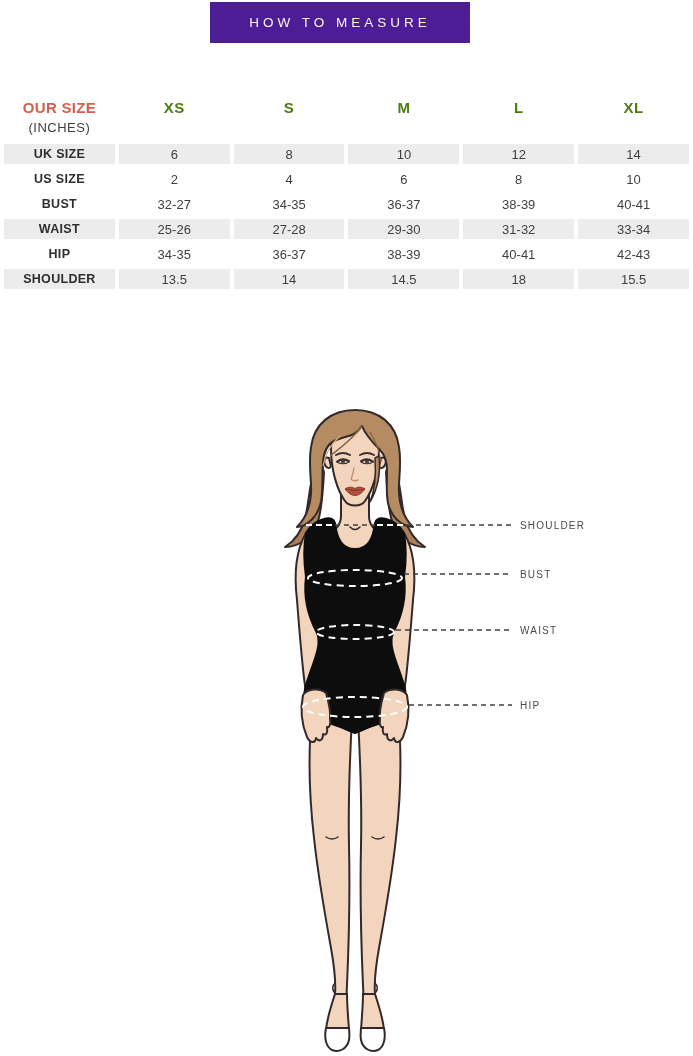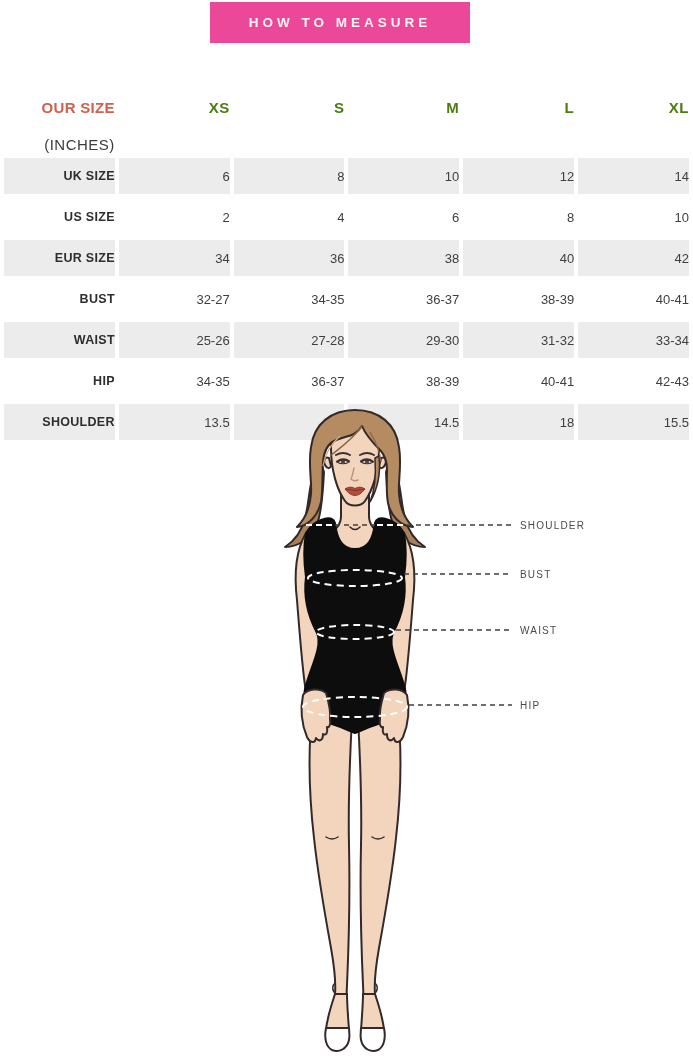--- a/index.html
+++ b/index.html
@@ -1,32 +1,32 @@
 <!DOCTYPE html>
 <html><head>
 <meta charset="utf-8">
 <style>
   html,body{margin:0;padding:0;background:#ffffff;}
   .page{position:relative;width:693px;height:1056px;background:#ffffff;overflow:hidden;
         font-family:"Liberation Sans",sans-serif;}
 
   
-  .banner{position:absolute;top:2px;left:210px;width:260px;height:41px;background:#ec4899;
+  .banner{position:absolute;top:2px;left:210px;width:260px;height:41px;background:#4c1d95;
           color:#fcf6ee;display:flex;align-items:center;justify-content:center;
-          font-weight:bold;font-size:13.5px;letter-spacing:4px;}
+          font-weight:normal;font-size:13.5px;letter-spacing:4px;}
 
   
   table.size-table{position:absolute;top:90px;left:0;width:693px;table-layout:fixed;
                    border-collapse:separate;border-spacing:4px 5px;}
-  .size-table th,.size-table td{text-align:right;vertical-align:middle;padding:0;}
+  .size-table th,.size-table td{text-align:center;vertical-align:middle;padding:0;}
   .size-table thead th{height:40px;vertical-align:top;padding-top:4px;}
   .our-size{color:#d2604f;font-size:15px;font-weight:bold;letter-spacing:0.3px;display:block;}
-  .inches{display:block;color:#3c3c3c;font-size:15px;font-weight:normal;letter-spacing:0.5px;margin-top:20px;}
+  .inches{display:block;color:#3c3c3c;font-size:13px;font-weight:normal;letter-spacing:0.5px;margin-top:4px;}
   .size-col{color:#4d7c0f;font-size:15px;font-weight:bold;letter-spacing:0.5px;}
-  .size-table tbody tr{height:36px;}
+  .size-table tbody tr{height:20px;}
   .size-table tbody th{font-size:12.5px;font-weight:bold;color:#2e2e2e;letter-spacing:0.3px;}
   .size-table tbody td{font-size:13px;color:#3f3f3f;}
   .size-table tbody tr.shaded th,.size-table tbody tr.shaded td{background:#ececec;}
 
   
   .figure-area{position:absolute;top:400px;left:0;width:693px;height:656px;}
   .figure-area svg{position:absolute;top:0;left:0;}
   .m-label{position:absolute;left:520px;font-size:10px;letter-spacing:1.2px;color:#4a4a4a;}
 </style>
 </head>
@@ -59,28 +59,20 @@
         <td>12</td>
         <td>14</td>
       </tr>
       <tr>
         <th>US SIZE</th>
         <td>2</td>
         <td>4</td>
         <td>6</td>
         <td>8</td>
         <td>10</td>
-      </tr>
-      <tr class="shaded">
-        <th>EUR SIZE</th>
-        <td>34</td>
-        <td>36</td>
-        <td>38</td>
-        <td>40</td>
-        <td>42</td>
       </tr>
       <tr>
         <th>BUST</th>
         <td>32-27</td>
         <td>34-35</td>
         <td>36-37</td>
         <td>38-39</td>
         <td>40-41</td>
       </tr>
       <tr class="shaded">

